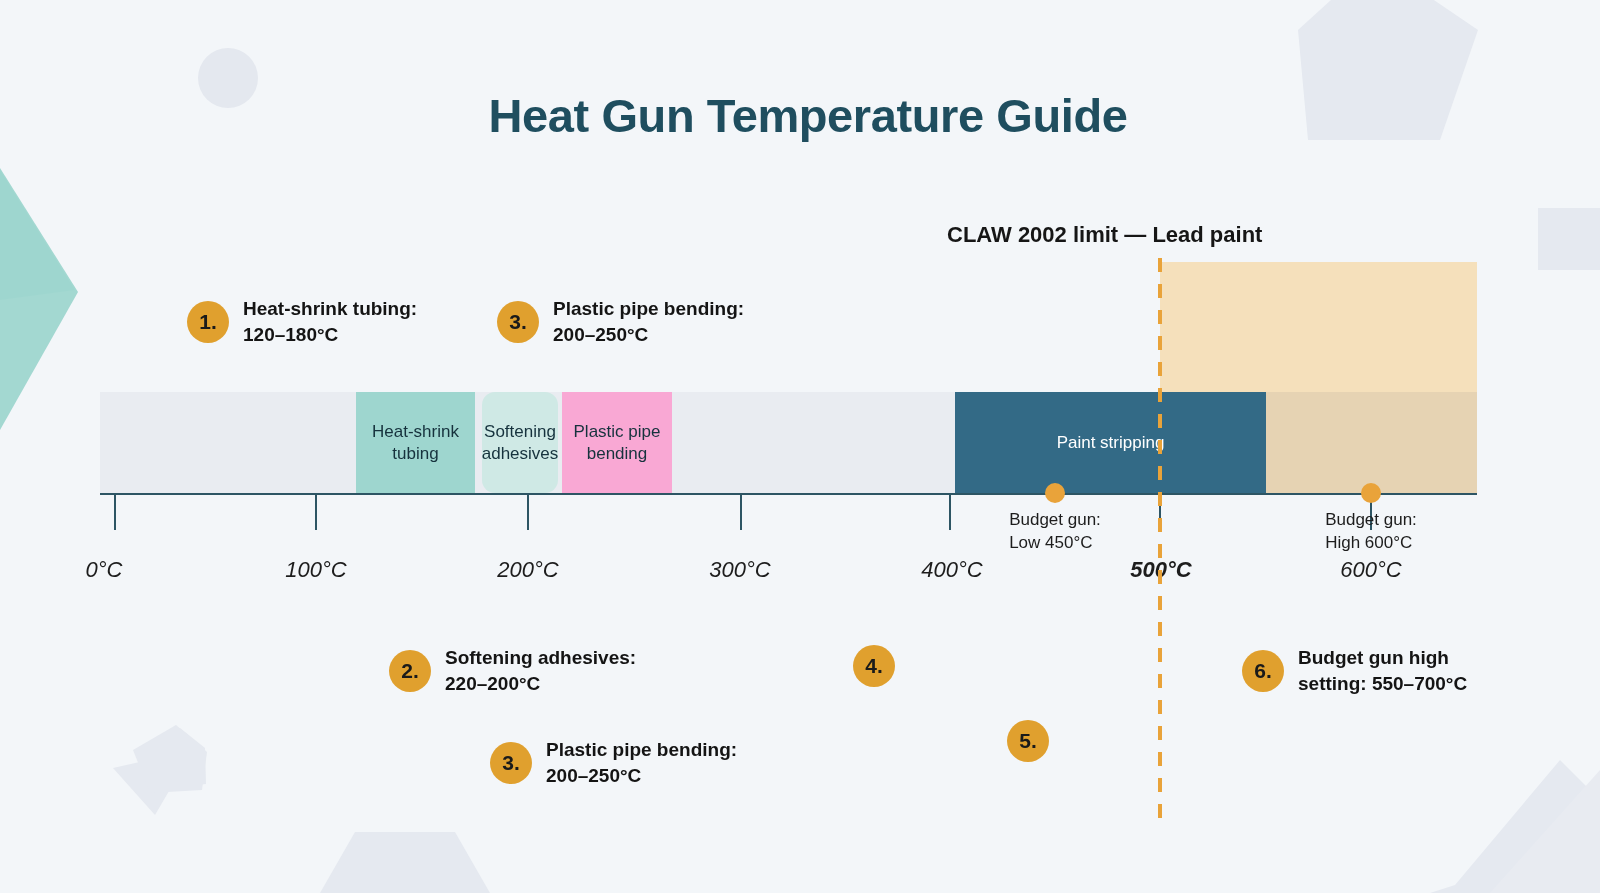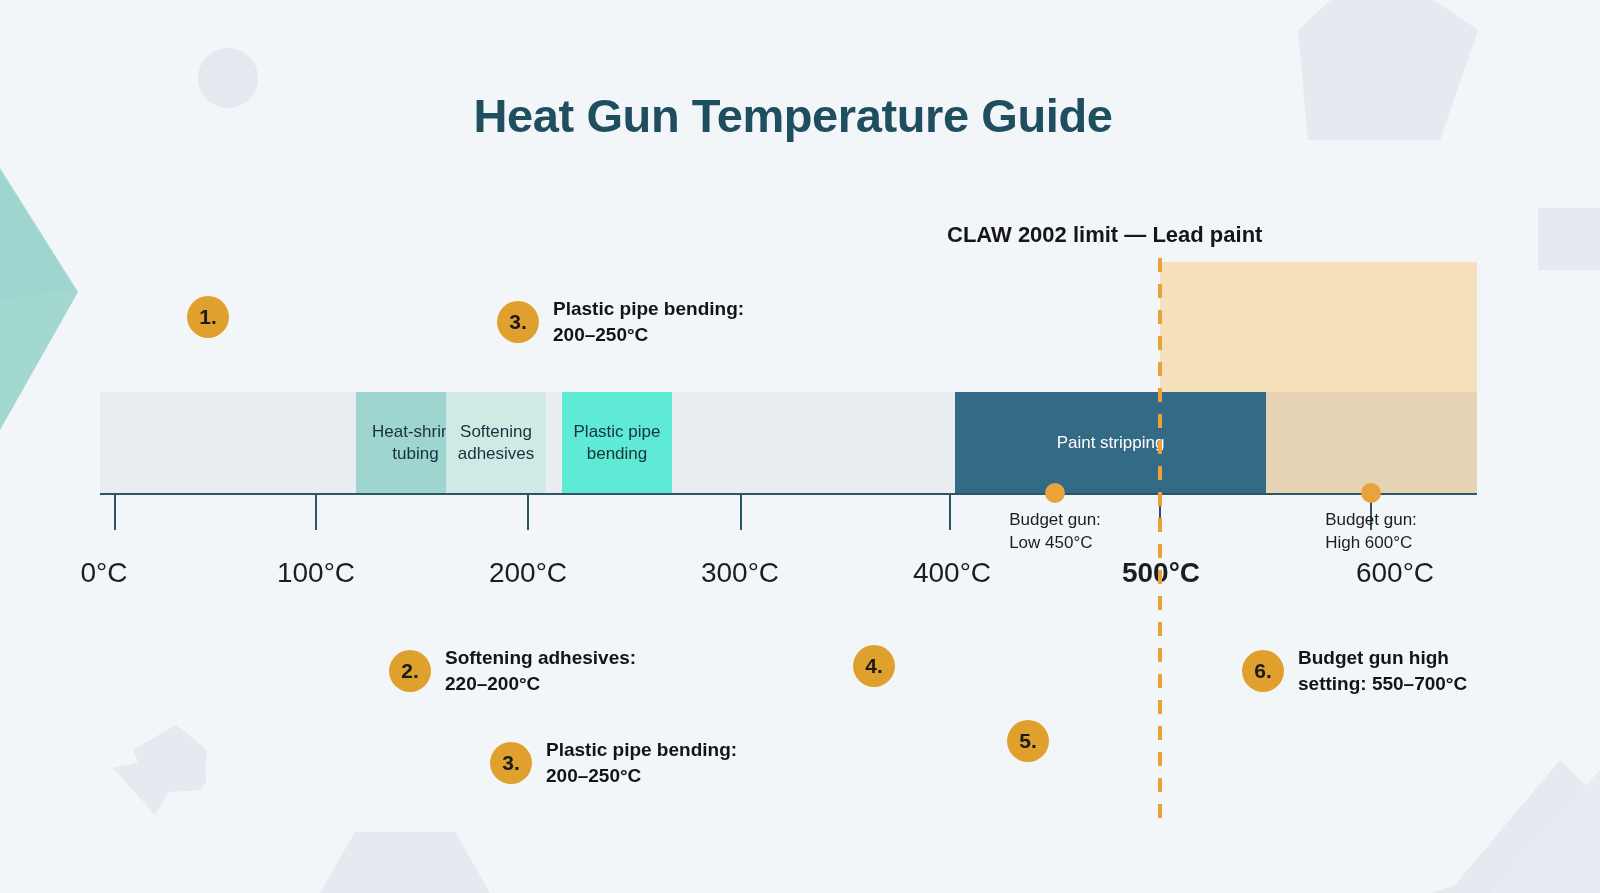--- a/index.html
+++ b/index.html
@@ -6,23 +6,24 @@
   body{
     width:1600px;height:893px;overflow:hidden;position:relative;
     background:#f3f6f9;
     font-family:"Liberation Sans", sans-serif;
   }
   #stage{position:absolute;inset:0;width:1600px;height:893px;}
   #deco-layer{position:absolute;inset:0;z-index:0;}
 
   
   .title{
-    position:absolute;left:8px;top:88px;width:1570px;text-align:center;
+    position:absolute;left:0;top:88px;width:1570px;text-align:center;
     font-size:47px;font-weight:bold;color:#1f4e5f;letter-spacing:-0.4px;
     z-index:5;
+    padding-left:23px;
   }
 
   
   .claw-header{
     position:absolute;left:947px;top:222px;
     font-size:22px;font-weight:bold;color:#161616;
     white-space:nowrap;z-index:6;
   }
 
   
@@ -35,21 +36,21 @@
        display:flex;align-items:center;justify-content:center;text-align:center;
        font-size:17px;line-height:1.25;color:#16323d;}
   .seg.light{color:#ffffff;}
   .tan-over{position:absolute;background:#f5e0bb;}
   .tan-low{position:absolute;background:#e6d3b3;}
 
   .axis-line{position:absolute;left:100px;top:493px;width:1377px;height:2px;background:#2d5564;}
   .tick{position:absolute;width:2px;height:35px;background:#2d5564;top:495px;}
   .tick-label{
     position:absolute;top:557px;transform:translateX(-50%);
-    font-size:28px;color:#1d1d1d;white-space:nowrap;
+    font-size:22px;color:#1d1d1d;white-space:nowrap;font-style:italic;
   }
   .tick-label.hl{font-weight:bold;}
 
   
   .limit-line{
     position:absolute;left:1158px;top:258px;width:4px;height:562px;
     background:repeating-linear-gradient(to bottom,#e9a33a 0 14px,transparent 14px 26px);
     z-index:7;
   }
 
@@ -106,25 +107,25 @@
     <div class="band-base"></div>
 
     <div class="tan-over" style="left:1160px;top:262px;width:317px;height:130px;"></div>
 
     <div class="tan-low" style="left:1266px;top:392px;width:211px;height:101px;"></div>
 
     <div class="seg" style="left:356px;width:119px;background:#9ed6cf;">
       <span style="white-space:pre-line;">Heat-shrink
 tubing</span>
     </div>
-    <div class="seg" style="left:446px;width:100px;background:#cfe9e5;">
+    <div class="seg" style="left:482px;width:76px;background:#cfe9e5;border-radius:13px;">
       <span style="white-space:pre-line;">Softening
 adhesives</span>
     </div>
-    <div class="seg" style="left:562px;width:110px;background:#5eead4;">
+    <div class="seg" style="left:562px;width:110px;background:#f9a8d4;">
       <span style="white-space:pre-line;">Plastic pipe
 bending</span>
     </div>
     <div class="seg light" style="left:955px;width:311px;background:#336a86;">
       <span style="white-space:pre-line;">Paint stripping</span>
     </div>
 
     <div class="axis-line"></div>
 
     <div class="tick" style="left:114px;"></div>
@@ -134,35 +135,37 @@
     <div class="tick" style="left:949px;"></div>
     <div class="tick" style="left:1159px;"></div>
     <div class="tick" style="left:1370px;"></div>
 
     <div class="tick-label" style="left:104px;">0°C</div>
     <div class="tick-label" style="left:316px;">100°C</div>
     <div class="tick-label" style="left:528px;">200°C</div>
     <div class="tick-label" style="left:740px;">300°C</div>
     <div class="tick-label" style="left:952px;">400°C</div>
     <div class="tick-label hl" style="left:1161px;">500°C</div>
-    <div class="tick-label" style="left:1371px;margin-left:24px;">600°C</div>
+    <div class="tick-label" style="left:1371px;">600°C</div>
   </div>
 
   <div class="limit-line"></div>
 
   <div class="dot" style="left:1055px;top:493px;"></div>
   <div class="dot-label" style="left:1055px;top:509px;white-space:pre-line;">Budget gun:
 Low 450°C</div>
 
   <div class="dot" style="left:1371px;top:493px;"></div>
   <div class="dot-label" style="left:1371px;top:509px;white-space:pre-line;">Budget gun:
 High 600°C</div>
 
   <div class="callout" style="left:187px;top:296px;">
     <span class="badge">1.</span>
+    <span class="callout-text">Heat-shrink tubing:
+120–180°C</span>
   </div>
 
   <div class="callout" style="left:497px;top:296px;">
     <span class="badge">3.</span>
     <span class="callout-text">Plastic pipe bending:
 200–250°C</span>
   </div>
 
   <div class="callout" style="left:389px;top:645px;">
     <span class="badge">2.</span>

